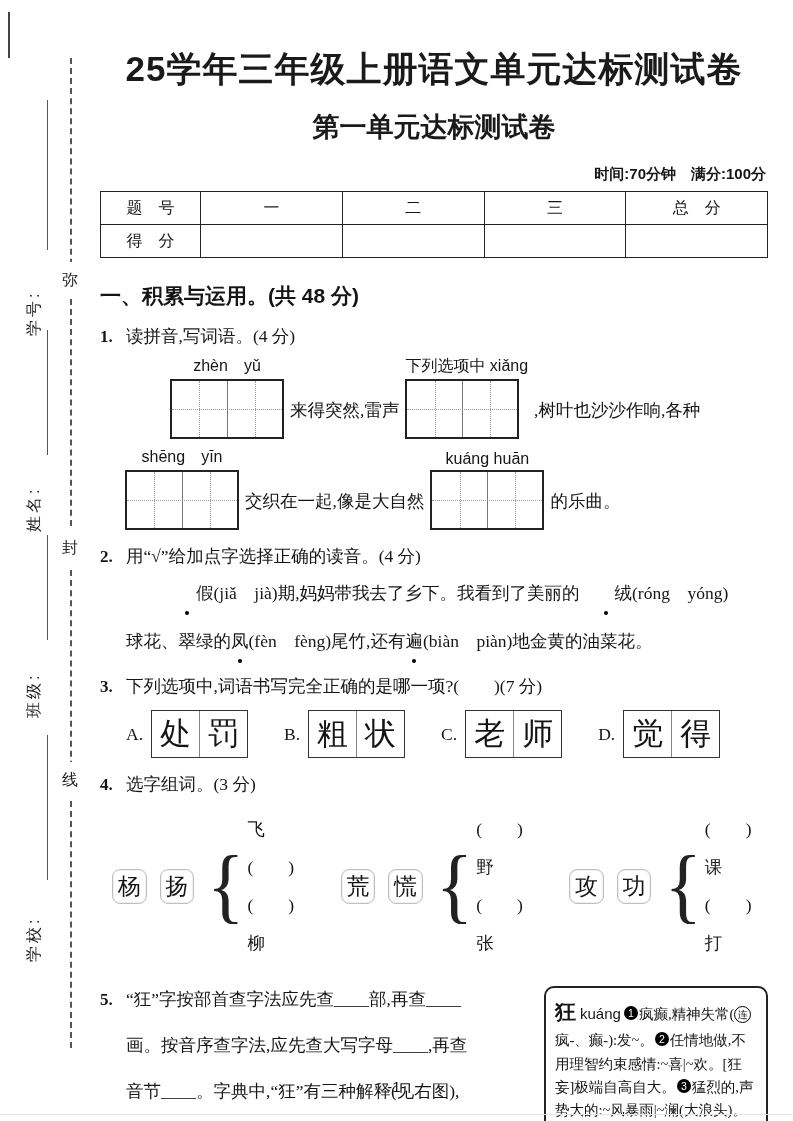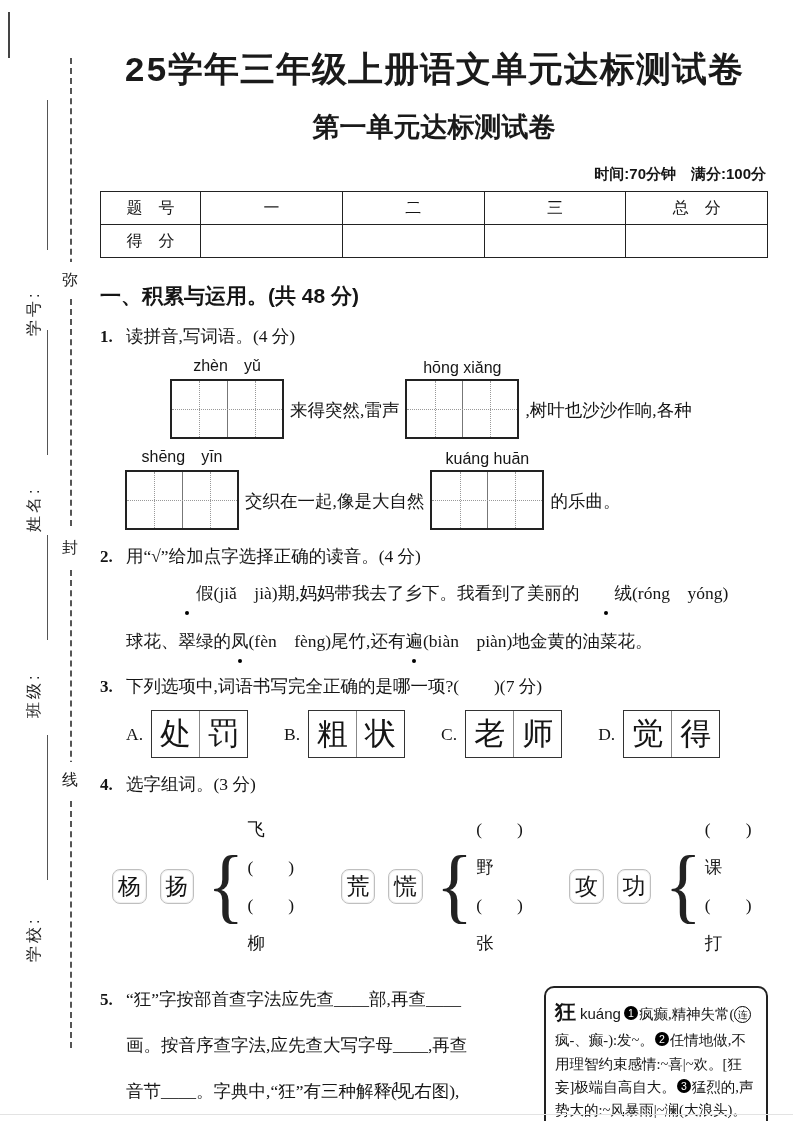--- a/index.html
+++ b/index.html
@@ -11,21 +11,21 @@
   .vline{position:absolute;left:47px;width:0;border-left:1.5px solid #555;}
   .vlabel{position:absolute;left:24px;transform:rotate(-90deg);transform-origin:0 0;
           white-space:nowrap;font-family:"Liberation Sans","DejaVu Sans",sans-serif;
           font-size:16px;letter-spacing:3px;color:#222;}
   .seal-line{position:absolute;left:70px;top:58px;height:990px;width:0;border-left:2px dashed #555;}
   .seal-char{position:absolute;left:62px;background:#fff;font-size:16px;padding:8px 0;
              font-family:"Liberation Sans","DejaVu Sans",sans-serif;color:#222;}
 
   
   .content{position:absolute;left:100px;top:0;width:668px;}
-  .title{margin:46px 0 16px 0;text-align:center;font-family:Liberation Mono, monospace;
+  .title{margin:46px 0 16px 0;text-align:center;font-family:Liberation Sans, sans-serif;
          font-weight:bold;font-size:35px;letter-spacing:1px;color:#1a1a1a;}
   .subtitle{margin:8px 0 0 0;text-align:center;font-family:Liberation Serif, serif;
             font-weight:bold;font-size:27px;color:#1a1a1a;}
   .time-info{margin-top:20px;text-align:right;padding-right:2px;font-size:15px;font-weight:bold;
              font-family:"Liberation Sans","DejaVu Sans",sans-serif;}
   table.score-table{width:100%;border-collapse:collapse;margin-top:7px;
         font-family:"Liberation Sans","DejaVu Sans",sans-serif;font-size:16px;}
   table.score-table td{border:1.6px solid #222;height:30px;text-align:center;}
   table.score-table td.c0{width:15%;}
   table.score-table td.cx{width:21.25%;}
@@ -154,21 +154,21 @@
       <div class="q1-row" style="margin-left:70px">
         <div class="box-wrap">
           <div class="pinyin">zhèn　yǔ</div>
           <div class="tian">
             <div class="cell"></div>
             <div class="cell"></div>
           </div>
         </div>
         <span class="fill-text kai">来得突然,雷声</span>
         <div class="box-wrap">
-          <div class="pinyin">hōng xiǎng</div>
+          <div class="pinyin">下列选项中 xiǎng</div>
           <div class="tian">
             <div class="cell"></div>
             <div class="cell"></div>
           </div>
         </div>
         <span class="fill-text kai">,树叶也沙沙作响,各种</span>
       </div>
       <div class="q1-row" style="margin-left:25px">
         <div class="box-wrap">
           <div class="pinyin">shēng　yīn</div>

